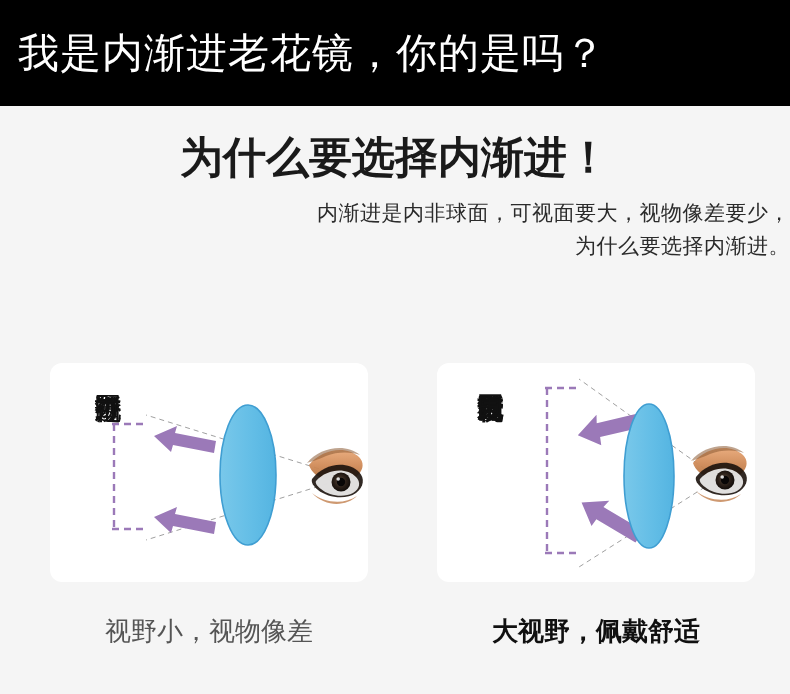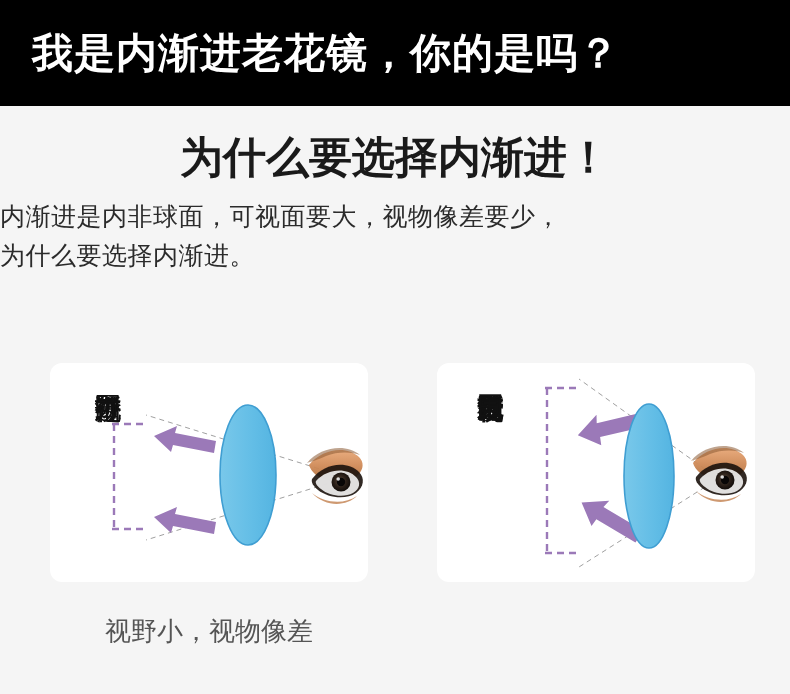--- a/index.html
+++ b/index.html
@@ -22,23 +22,23 @@
     width: 790px;
     height: 106px;
     background: #000000;
     display: flex;
     align-items: center;
     justify-content: flex-start;
   }
   #header-title {
     color: #ffffff;
     font-size: 41px;
-    font-weight: bold;
+    font-weight: normal;
     letter-spacing: 1px;
-    margin-left: 32px;
+    margin-left: 18px;
     line-height: 1;
     white-space: nowrap;
     font-family: "Liberation Sans", "DejaVu Sans", sans-serif;
   }
 
   
   #intro-section {
     position: absolute;
     left: 0; top: 106px;
     width: 790px;
@@ -54,22 +54,22 @@
     font-weight: bold;
     color: #1a1a1a;
     letter-spacing: 0px;
     line-height: 1.15;
     white-space: nowrap;
   }
   #intro-paragraph {
     position: absolute;
     left: 0; top: 91px;
     width: 790px;
-    text-align: left;
-    font-size: 25px;
+    text-align: right;
+    font-size: 21px;
     font-weight: normal;
     color: #2b2b2b;
     line-height: 1.55;
     letter-spacing: 0.5px;
   }
   #intro-paragraph .ln {
     display: block;
     white-space: nowrap;
   }
 
@@ -286,13 +286,14 @@
         <path d="M259,128 C271,138 291,140 304,131 C294,141 273,143 259,128 Z" fill="#c2804d" opacity="0.8"></path>
       </g>
     </svg>
 
     <div class="vlabel" id="vlabel-inner">内渐进视野范围</div>
   </div>
 </div>
 
 <div id="caption-row">
   <div class="caption" id="caption-outer">视野小，视物像差</div>
+  <div class="caption" id="caption-inner">大视野，佩戴舒适</div>
 </div>
 
 </body></html>

